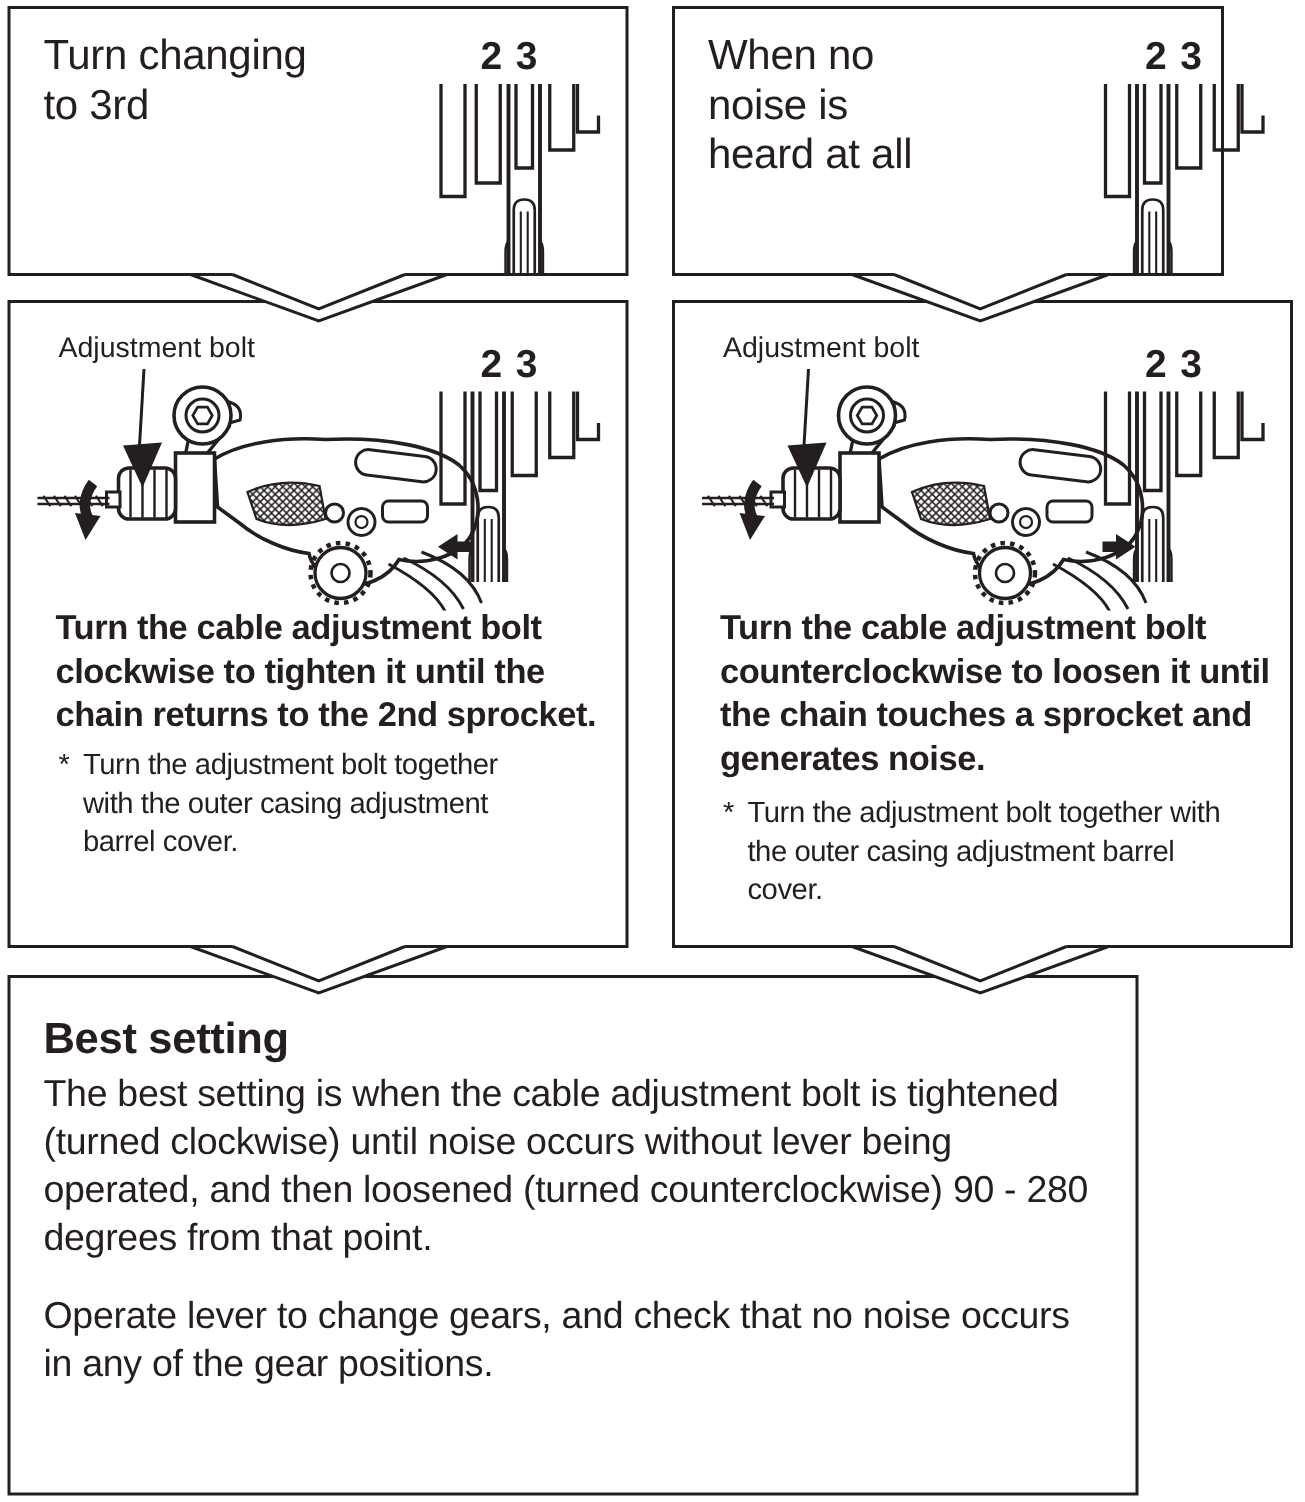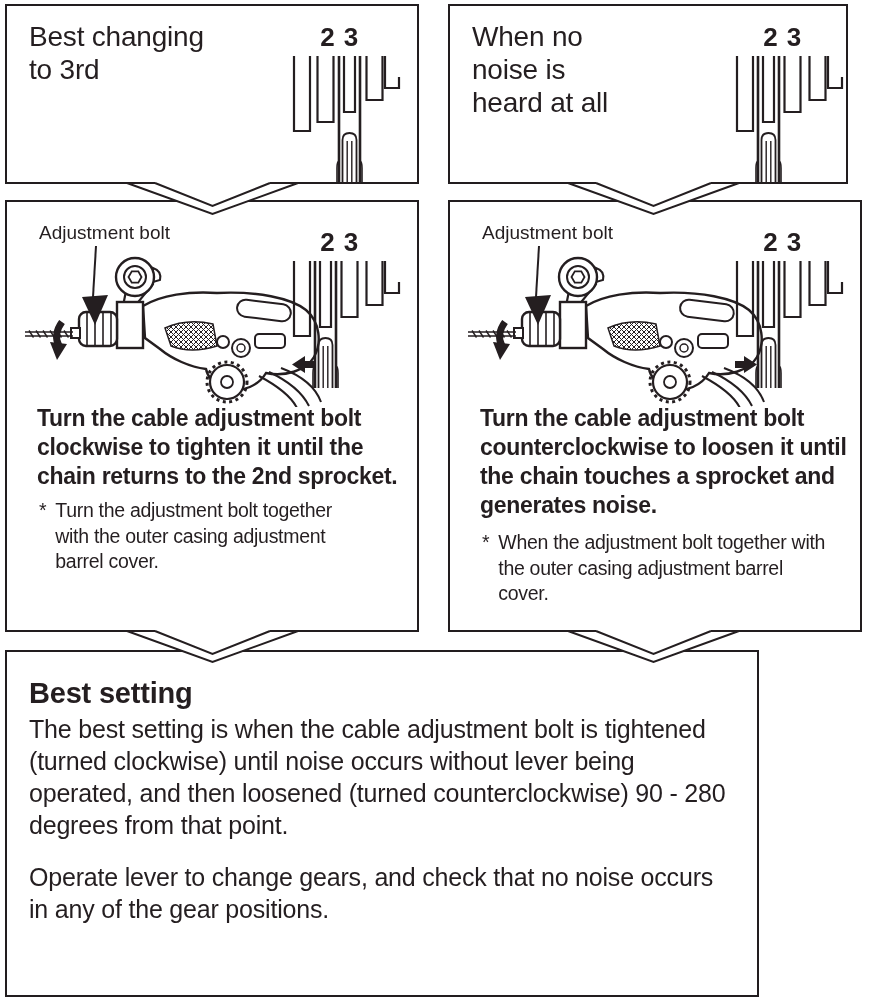--- a/index.html
+++ b/index.html
@@ -5,21 +5,21 @@
   html,body{margin:0;padding:0;}
   body{
     width:870px;height:1001px;position:relative;background:#ffffff;
     font-family:"Liberation Sans","DejaVu Sans",sans-serif;color:#241e20;
     overflow:hidden;
   }
   .box{
     position:absolute;border:2px solid #221d1f;background:#ffffff;box-sizing:border-box;
   }
   #box-top-left  {left:5px;  top:4px;   width:414px; height:180px;}
-  #box-top-right {left:448px;top:4px;   width:400px; height:180px;}
+  #box-top-right {left:448px;top:4px;   width:368px; height:180px;}
   #box-mid-left  {left:5px;  top:200px; width:414px; height:432px;}
   #box-mid-right {left:448px;top:200px; width:414px; height:432px;}
   #box-bottom    {left:5px;  top:650px; width:754px; height:347px; padding:24px 25px 0 22px;}
 
   .box-title{
     position:absolute;left:22px;top:14px;
     font-size:28px;line-height:33px;letter-spacing:-0.2px;white-space:pre;
   }
   .sprocket-svg{position:absolute;left:273px;top:4px;width:135px;height:175px;}
   .mid .sprocket-svg{top:13px;}
@@ -45,21 +45,21 @@
   #arrow-bot-right {left:566px;top:630px;}
 
   .best-heading{font-size:29px;line-height:34px;font-weight:bold;letter-spacing:-0.2px;}
   .best-para{font-size:25px;line-height:32px;letter-spacing:-0.2px;white-space:pre;margin-top:3px;}
   .best-para.second{margin-top:20px;}
 </style>
 </head>
 <body>
 
 <section class="box" id="box-top-left">
-  <div class="box-title">Best changing
+  <div class="box-title">Turn changing
 to 3rd</div>
   <svg class="sprocket-svg" viewBox="0 0 135 175">
       <path d="M14,46 V121 H30 V46" fill="none" stroke="#241e20" stroke-width="2.2"></path>
       <path d="M37.5,46 V112 H53.5 V46" fill="none" stroke="#241e20" stroke-width="2.2"></path>
       <path d="M64,46 V102 H75 V46" fill="none" stroke="#241e20" stroke-width="2.2"></path>
       <path d="M86.5,46 V90 H102.5 V46" fill="none" stroke="#241e20" stroke-width="2.2"></path>
       <path d="M105,46 V78 H119 V67" fill="none" stroke="#241e20" stroke-width="2.2"></path>
       <g stroke="#241e20" stroke-width="2.6">
         <line x1="59" y1="46" x2="59" y2="173"></line>
         <line x1="80" y1="46" x2="80" y2="173"></line>
@@ -273,21 +273,21 @@
       <text x="47.5" y="36" text-anchor="middle" font-size="26" font-weight="600" fill="#241e20" font-family="Liberation Sans, DejaVu Sans, sans-serif">2</text>
       <text x="71" y="36" text-anchor="middle" font-size="26" font-weight="600" fill="#241e20" font-family="Liberation Sans, DejaVu Sans, sans-serif">3</text>
       <polygon points="34,149.5 21,141 21,146 12,146 12,153 21,153 21,158" fill="#241e20"></polygon>
     </svg>
   <div class="instruction">Turn the cable adjustment bolt
 counterclockwise to loosen it until
 the chain touches a sprocket and
 generates noise.</div>
   <div class="note">
     <span class="marker">*</span>
-    <span>When the adjustment bolt together with
+    <span>Turn the adjustment bolt together with
 the outer casing adjustment barrel
 cover.</span>
   </div>
 </section>
 
 <svg class="flow-arrow" id="arrow-top-left" viewBox="0 0 175 34">
     <polygon points="2,0 87.5,32 173,0" fill="#fff" stroke="none"></polygon>
     <path d="M2,1 L87.5,32 L173,1 M30,1 L87.5,24 L145,1 M2,1 H30 M145,1 H173" fill="none" stroke="#241e20" stroke-width="2"></path>
   </svg>
 <svg class="flow-arrow" id="arrow-top-right" viewBox="0 0 175 34">

